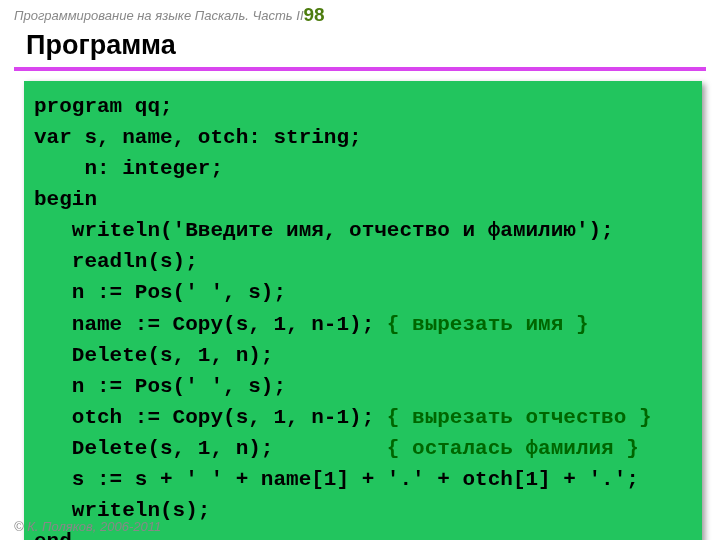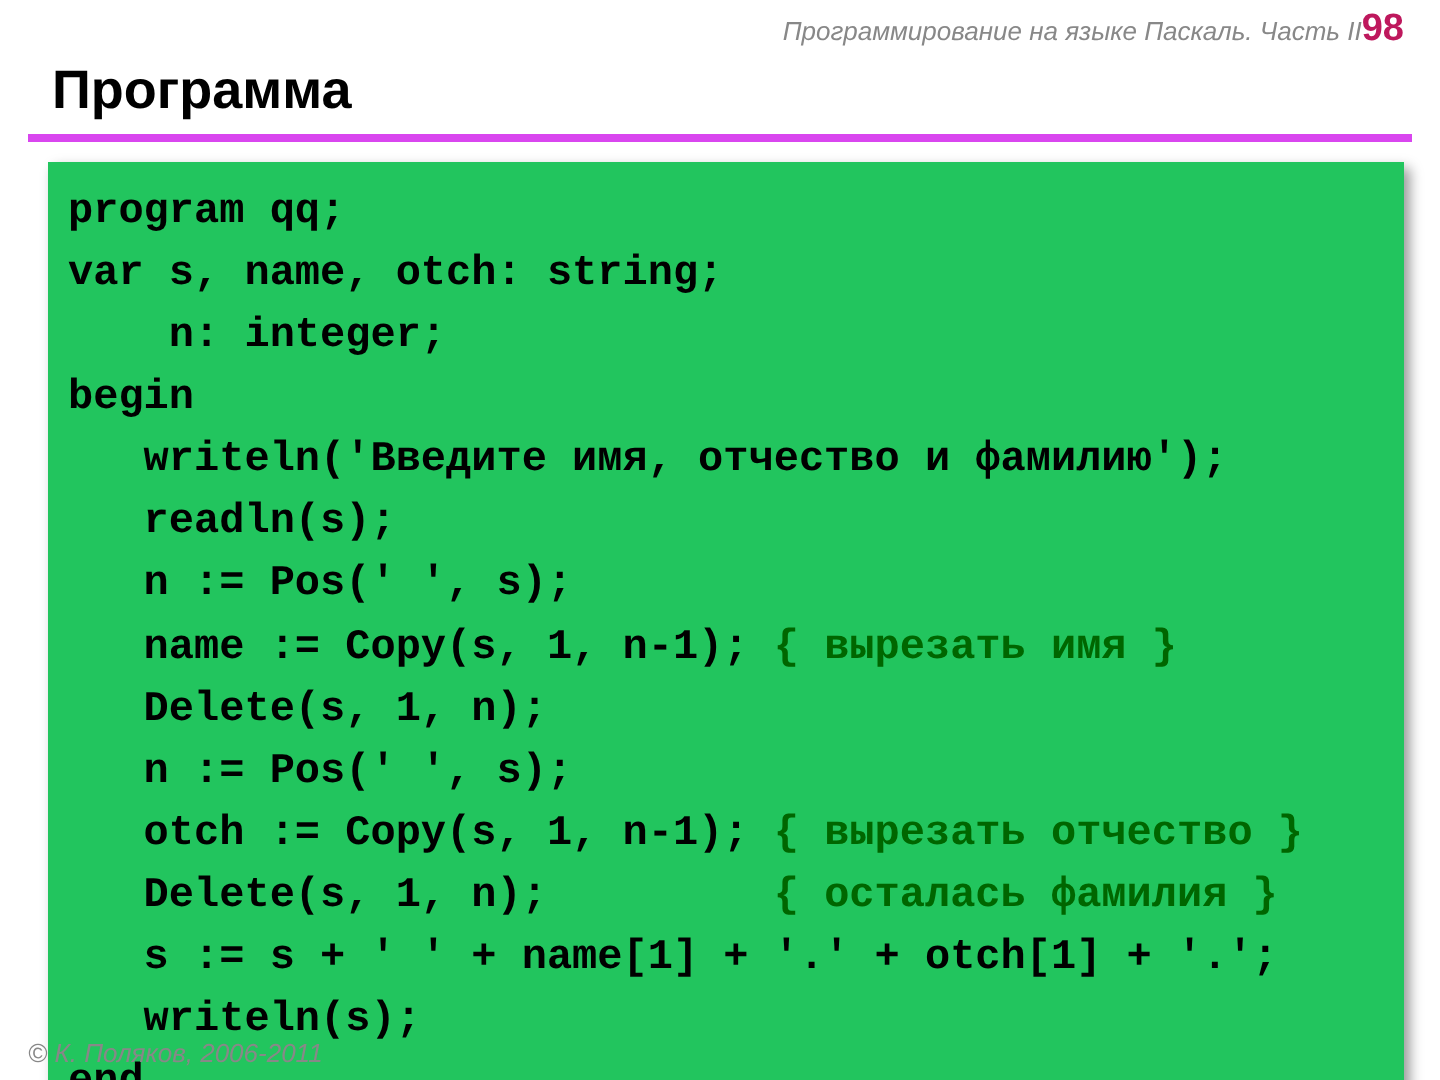--- a/index.html
+++ b/index.html
@@ -6,31 +6,31 @@
   body {
     width: 720px;
     height: 540px;
     background: #fff;
     font-family: Arial, Helvetica, sans-serif;
     position: relative;
     overflow: hidden;
   }
   .header {
     display: flex;
-    justify-content: flex-end;
+    justify-content: flex-start;
     align-items: center;
     padding: 4px 18px 0 14px;
     font-style: italic;
     color: #888;
     font-size: 13px;
   }
   .pagenum {
     font-style: normal;
     font-weight: bold;
-    color: #be185d;
+    color: #4d7c0f;
     font-size: 19px;
   }
   .title {
     position: relative;
     margin: 4px 14px 0 14px;
     padding: 0 0 6px 12px;
     font-size: 27px;
     font-weight: bold;
     color: #000;
     border-bottom: 4px solid #d946ef;

